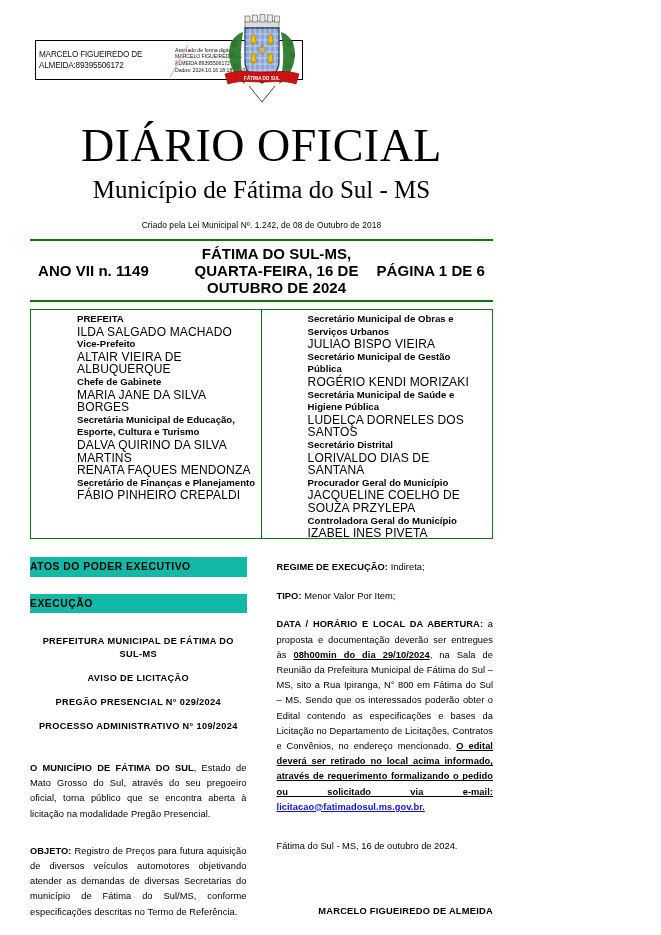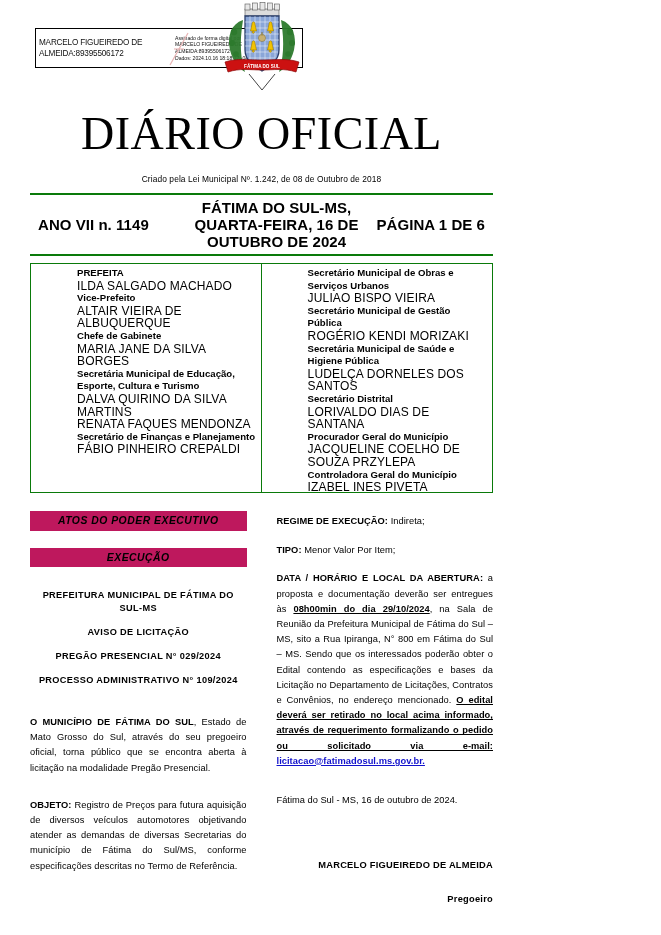--- a/index.html
+++ b/index.html
@@ -9,21 +9,21 @@
     height: 935px;
     background: #ffffff;
     font-family: "Liberation Sans", sans-serif;
     color: #000000;
     overflow: hidden;
   }
   .page {
     position: relative;
     width: 523px;
     height: 935px;
-    padding: 0 30px;
+    padding: 12px 30px;
   }
 
   
   .masthead {
     position: relative;
     height: 112px;
   }
   .sigbox {
     position: absolute;
     left: 5px;
@@ -136,28 +136,26 @@
 
   
   .columns {
     display: flex;
     margin-top: 18px;
     gap: 30px;
   }
   .col { width: 285px; }
 
   .greenbar {
-    background: #be185d;
+    background: #14b8a6;
     color: #000000;
     font-size: 10.4px;
     font-weight: bold;
-    text-align: center;
     padding: 4px 0 4.5px;
     letter-spacing: 0.5px;
-    font-style: italic;
   }
   .greenbar.second { margin-top: 17px; }
 
   .head-line {
     font-size: 9.2px;
     font-weight: bold;
     text-align: center;
     letter-spacing: 0.35px;
     line-height: 13px;
   }
@@ -273,20 +271,21 @@
       <g>
         <path d="M6 60 C18 56 30 58 43 58 C56 58 68 56 80 60 L77 70 C65 66 55 68 43 68 C31 68 21 66 9 70 Z" fill="#cc1111" stroke="#8a0a0a" stroke-width="0.7"></path>
         <text x="43" y="66" font-size="4.6" font-family="Liberation Sans, sans-serif" fill="#ffffff" text-anchor="middle" font-weight="bold">FÁTIMA DO SUL</text>
       </g>
 
       <path d="M30 72 L43 88 L56 72" stroke="#444" stroke-width="1" fill="none"></path>
     </svg>
   </div>
 
   <div class="title-main">DIÁRIO OFICIAL</div>
+  <div class="title-sub">Município de Fátima do Sul - MS</div>
   <div class="title-law">Criado pela Lei Municipal Nº. 1.242, de 08 de Outubro de 2018</div>
 
   <div class="rule-top"></div>
   <div class="inforow">
     <div class="info-left">ANO VII n. 1149</div>
     <div class="info-center">FÁTIMA DO SUL-MS, QUARTA-FEIRA, 16 DE OUTUBRO DE 2024</div>
     <div class="info-right">PÁGINA 1 DE 6</div>
   </div>
   <div class="rule-bot"></div>
 

